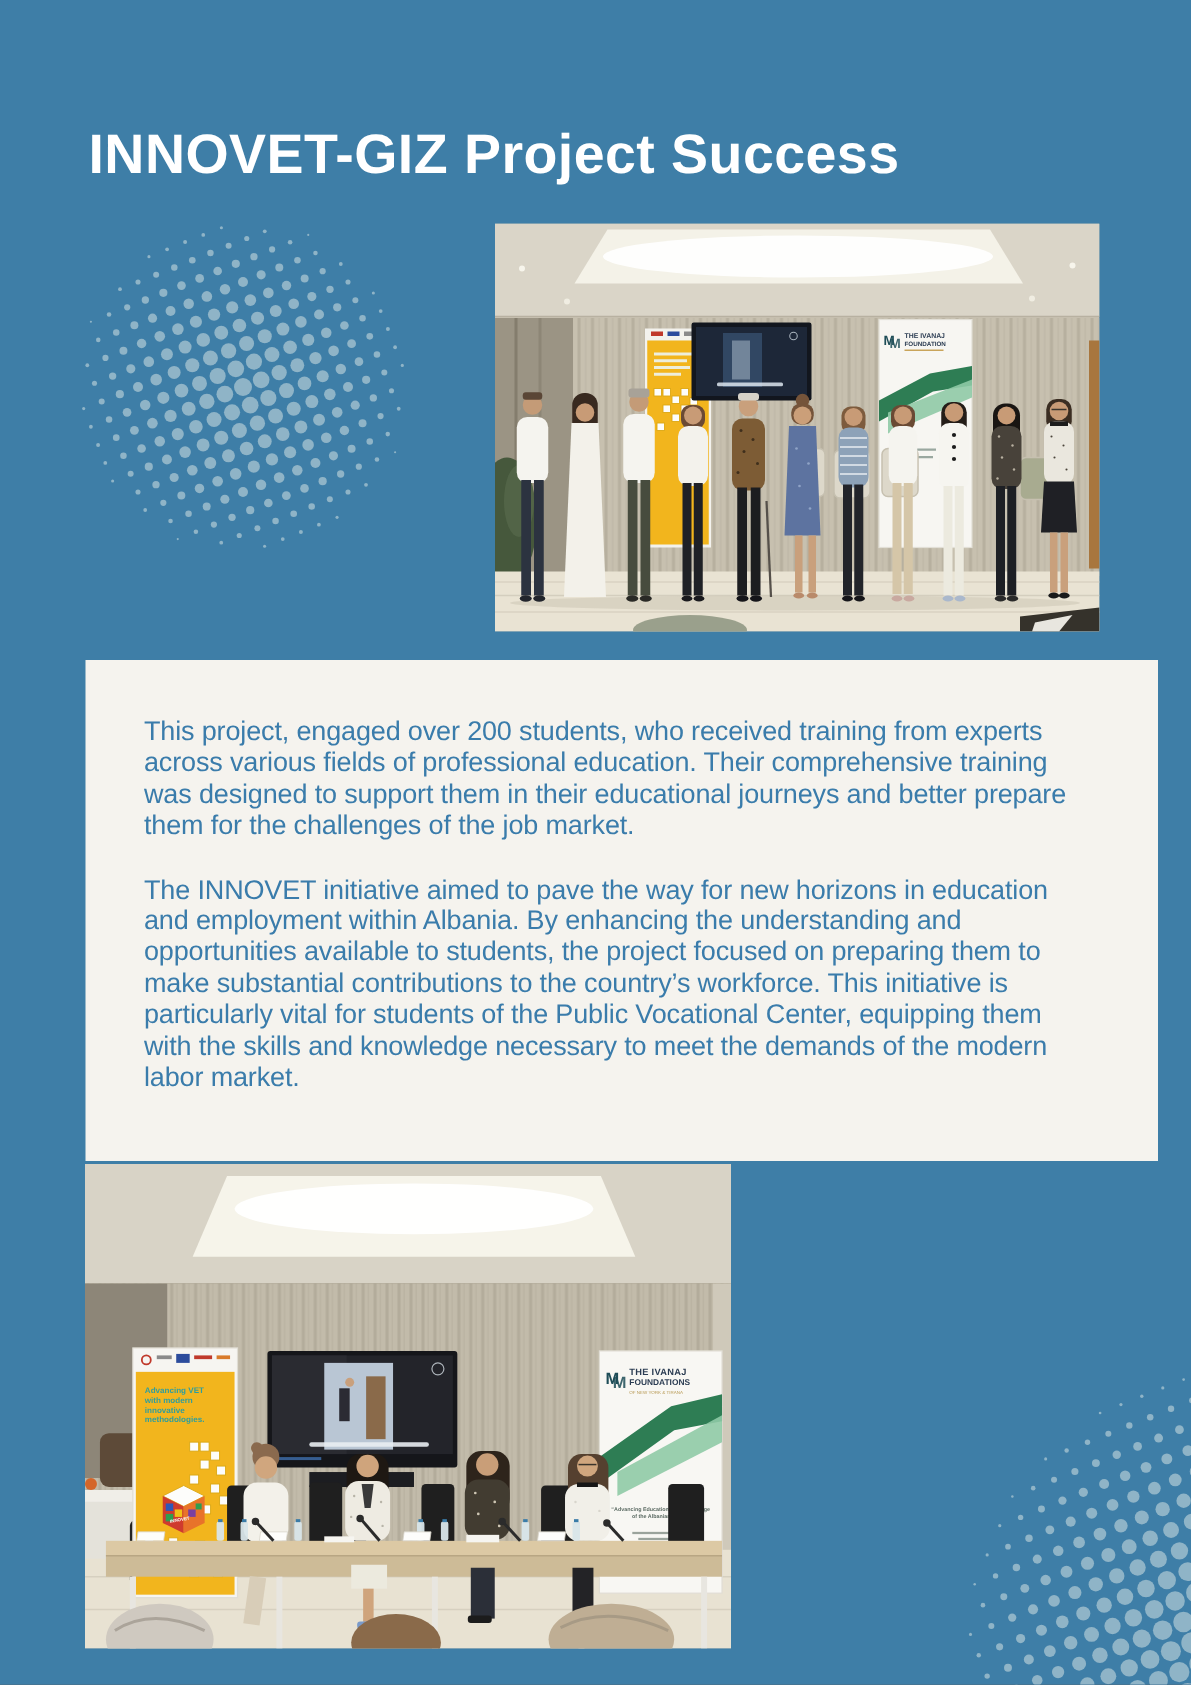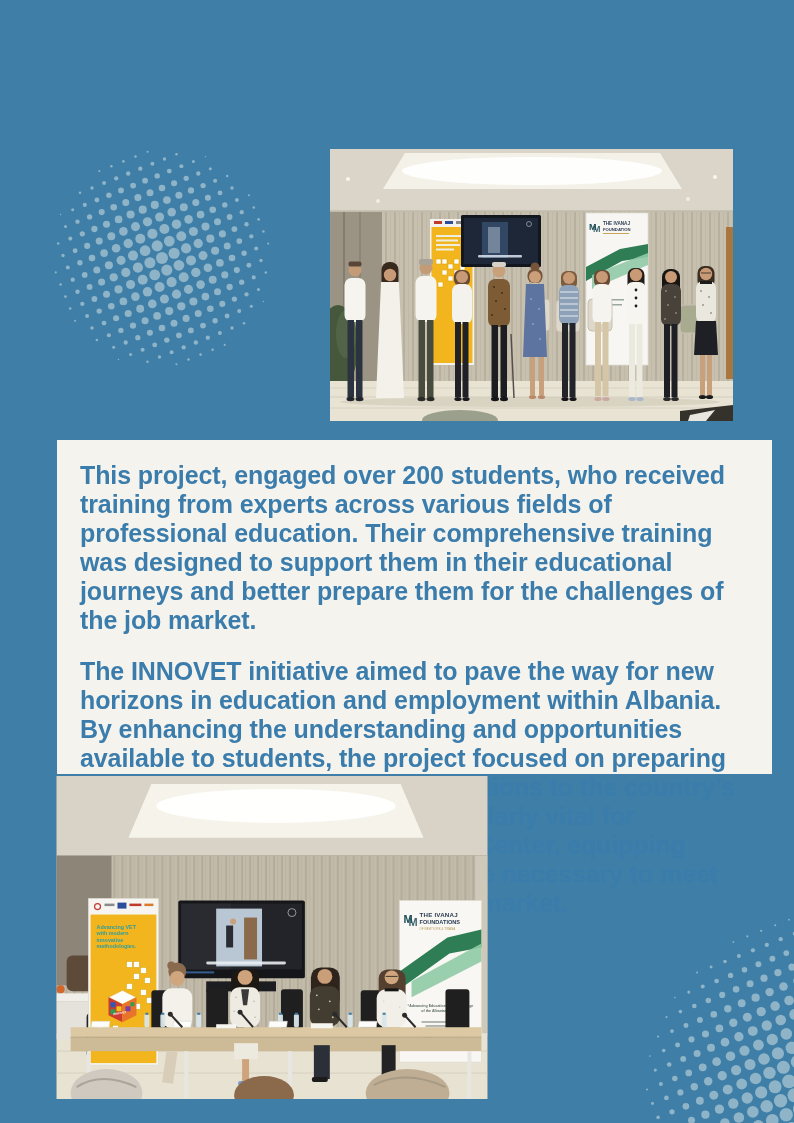--- a/index.html
+++ b/index.html
@@ -11,21 +11,21 @@
   body{background:#5a5a5a;font-family:"Liberation Sans",sans-serif;}
   .page{position:relative;width:794px;height:1123px;background:var(--background);overflow:hidden;margin:0 auto;}
   .halftone{position:absolute;left:0;top:0;width:794px;height:1123px;pointer-events:none;}
   .page-title{position:absolute;left:59px;top:84px;margin:0;font-size:37px;line-height:1.05;
     font-weight:700;color:var(--title-text);letter-spacing:0.3px;}
   .photo{position:absolute;display:block;}
   .photo-group{left:330px;top:149px;width:403px;height:272px;}
   .photo-panel{left:56px;top:776px;width:432px;height:323px;}
   .text-card{position:absolute;left:57px;top:440px;width:715px;height:334px;
     background:var(--card-background);box-sizing:border-box;padding:21px 28px 0 23px;}
-  .text-card p{margin:0;font-size:25px;line-height:1.16;font-weight:700;
+  .text-card p{margin:16px;font-size:18px;line-height:1.16;font-weight:400;
     color:var(--body-text);letter-spacing:-0.1px;}
   .text-card p + p{margin-top:22px;}
   svg text{font-family:"Liberation Sans",sans-serif;}
 </style>
 </head>
 <body>
 
 <div class="page">
 
   <svg id="halftone" class="halftone" viewBox="0 0 794 1123" fill="var(--halftone-dot)">
@@ -730,20 +730,21 @@
       <circle cx="997.9" cy="1078.6" r="1.80"></circle>
       <circle cx="1003.5" cy="1092.5" r="1.48"></circle>
       <circle cx="1009.0" cy="1106.4" r="1.02"></circle>
       <circle cx="984.0" cy="1003.4" r="0.90"></circle>
       <circle cx="989.6" cy="1017.3" r="1.07"></circle>
       <circle cx="995.2" cy="1031.2" r="1.13"></circle>
       <circle cx="1000.7" cy="1045.2" r="1.07"></circle>
       <circle cx="1006.3" cy="1059.1" r="0.90"></circle>
     </svg>
 
+  <h1 class="page-title">INNOVET-GIZ Project Success</h1>
 
   <svg class="photo photo-group" viewBox="0 0 403 272" role="img" aria-label="Group photo of eleven project participants standing in a conference room between two roll-up banners">
     <defs>
       <pattern id="curtA" width="9" height="20" patternUnits="userSpaceOnUse">
         <rect width="9" height="20" fill="#c6bfae"></rect>
         <line x1="2" y1="0" x2="2" y2="20" stroke="#b3ac9b" stroke-width="2"></line>
         <line x1="6.5" y1="0" x2="6.5" y2="20" stroke="#beb7a6" stroke-width="1"></line>
       </pattern>
     </defs>
 

